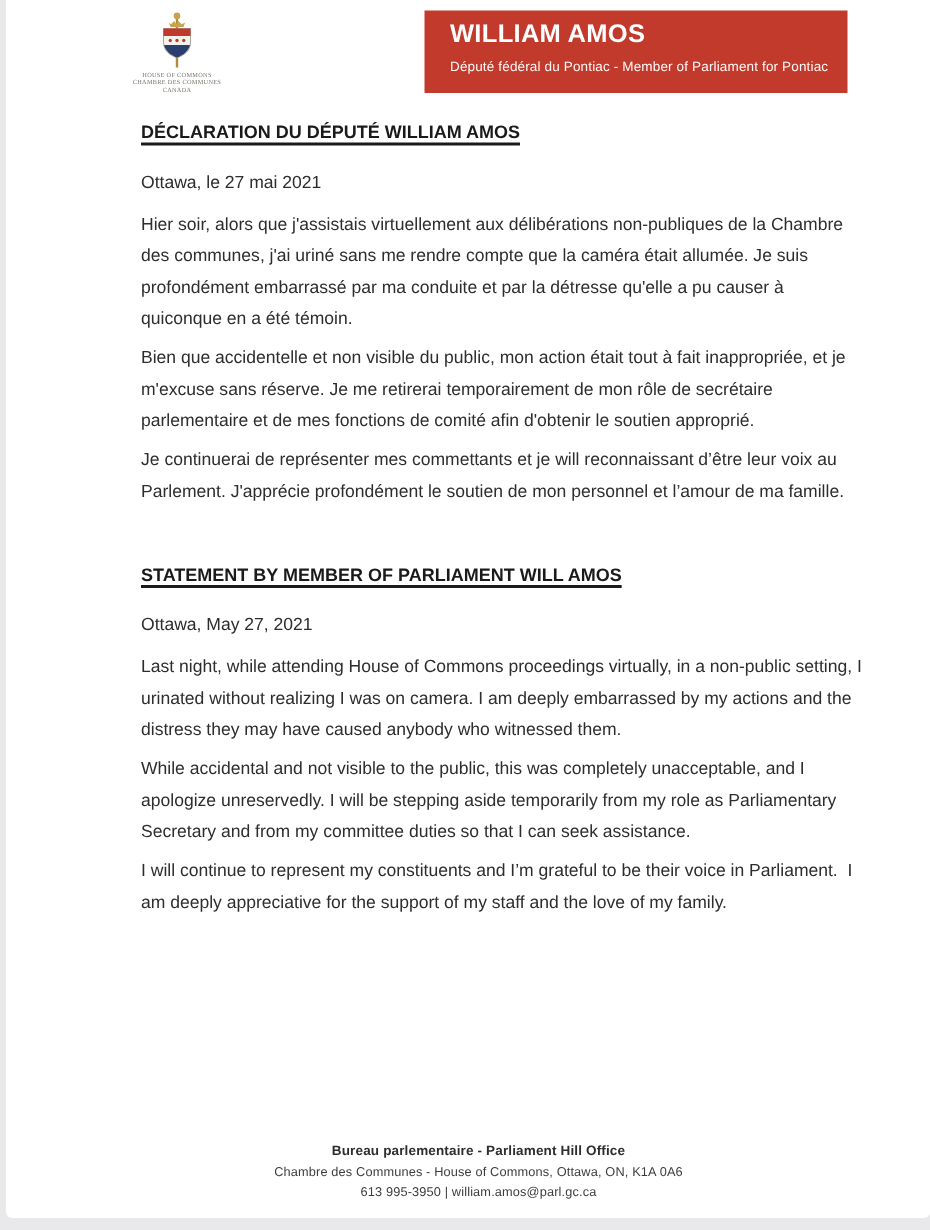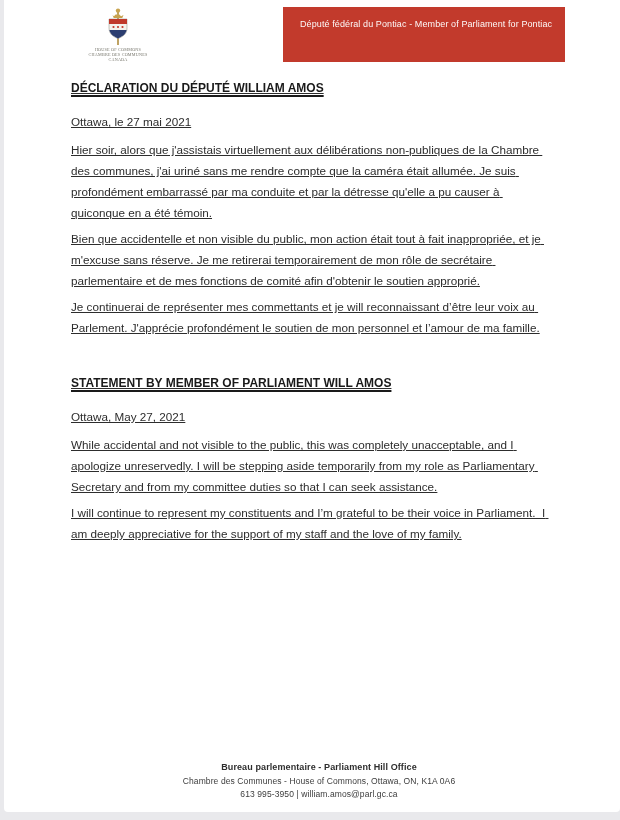--- a/index.html
+++ b/index.html
@@ -32,21 +32,21 @@
   .banner-name{
     font-size:17px;line-height:20px;font-weight:600;letter-spacing:.2px;
     white-space:nowrap;
   }
   .banner-sub{
     font-size:9px;line-height:12px;font-weight:400;margin-top:5px;
     white-space:nowrap;letter-spacing:.1px;opacity:.97;
   }
   
   .content{
-    position:absolute;left:67px;top:80px;width:481px;color:#2d2d2d;text-decoration:underline;
+    position:absolute;left:90px;top:80px;width:481px;color:#2d2d2d;
   }
   .content h2{
     font-size:12px;line-height:16px;font-weight:bold;color:#1a1a1a;
     margin:0 0 15px 0;
     text-decoration:underline;text-decoration-thickness:1.5px;text-underline-offset:2.5px;
   }
   .content h2.section-gap{margin-top:37px;}
   .dateline{font-size:11.7px;line-height:21px;margin:0 0 7px 0;}
   .content p{
     font-size:11.7px;line-height:21px;margin:0 0 5px 0;
@@ -78,33 +78,35 @@
       <circle cx="12.5" cy="19" r="1.1" fill="#c0392b"></circle>
       <circle cx="17" cy="19" r="1.1" fill="#c0392b"></circle>
       <circle cx="21.5" cy="19" r="1.1" fill="#c0392b"></circle>
     </svg>
     <div class="logo-caption">HOUSE OF COMMONS</div>
     <div class="logo-caption">CHAMBRE DES COMMUNES</div>
     <div class="logo-caption">CANADA</div>
   </div>
 
   <div class="banner">
+    <div class="banner-name">WILLIAM AMOS</div>
     <div class="banner-sub">Député fédéral du Pontiac - Member of Parliament for Pontiac</div>
   </div>
 
   <div class="content">
 
     <h2>DÉCLARATION DU DÉPUTÉ WILLIAM AMOS</h2>
     <div class="dateline">Ottawa, le 27 mai 2021</div>
     <p>Hier soir, alors que j'assistais virtuellement aux délibérations non-publiques de la Chambre des communes, j'ai uriné sans me rendre compte que la caméra était allumée. Je suis profondément embarrassé par ma conduite et par la détresse qu'elle a pu causer à quiconque en a été témoin.</p>
     <p>Bien que accidentelle et non visible du public, mon action était tout à fait inappropriée, et je m'excuse sans réserve. Je me retirerai temporairement de mon rôle de secrétaire parlementaire et de mes fonctions de comité afin d'obtenir le soutien approprié.</p>
     <p>Je continuerai de représenter mes commettants et je will reconnaissant d’être leur voix au Parlement. J'apprécie profondément le soutien de mon personnel et l’amour de ma famille.</p>
 
     <h2 class="section-gap">STATEMENT BY MEMBER OF PARLIAMENT WILL AMOS</h2>
     <div class="dateline">Ottawa, May 27, 2021</div>
+    <p>Last night, while attending House of Commons proceedings virtually, in a non-public setting, I urinated without realizing I was on camera. I am deeply embarrassed by my actions and the distress they may have caused anybody who witnessed them.</p>
     <p>While accidental and not visible to the public, this was completely unacceptable, and I apologize unreservedly. I will be stepping aside temporarily from my role as Parliamentary Secretary and from my committee duties so that I can seek assistance.</p>
     <p>I will continue to represent my constituents and I’m grateful to be their voice in Parliament.  I am deeply appreciative for the support of my staff and the love of my family.</p>
 
   </div>
 
   <div class="footer">
     <div class="f-bold">Bureau parlementaire - Parliament Hill Office</div>
     <div>Chambre des Communes - House of Commons, Ottawa, ON, K1A 0A6</div>
     <div>613 995-3950 | william.amos@parl.gc.ca</div>
   </div>

